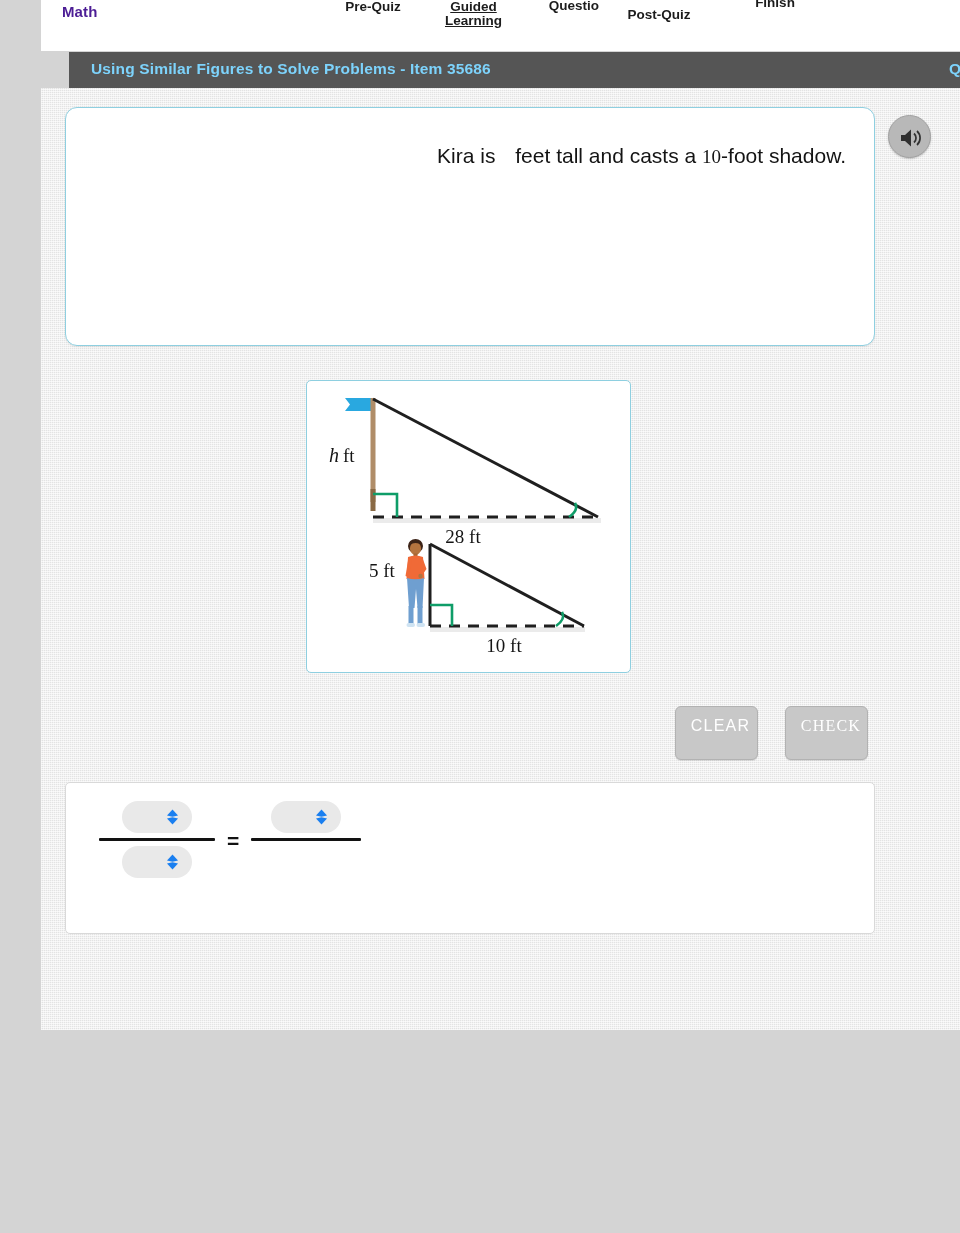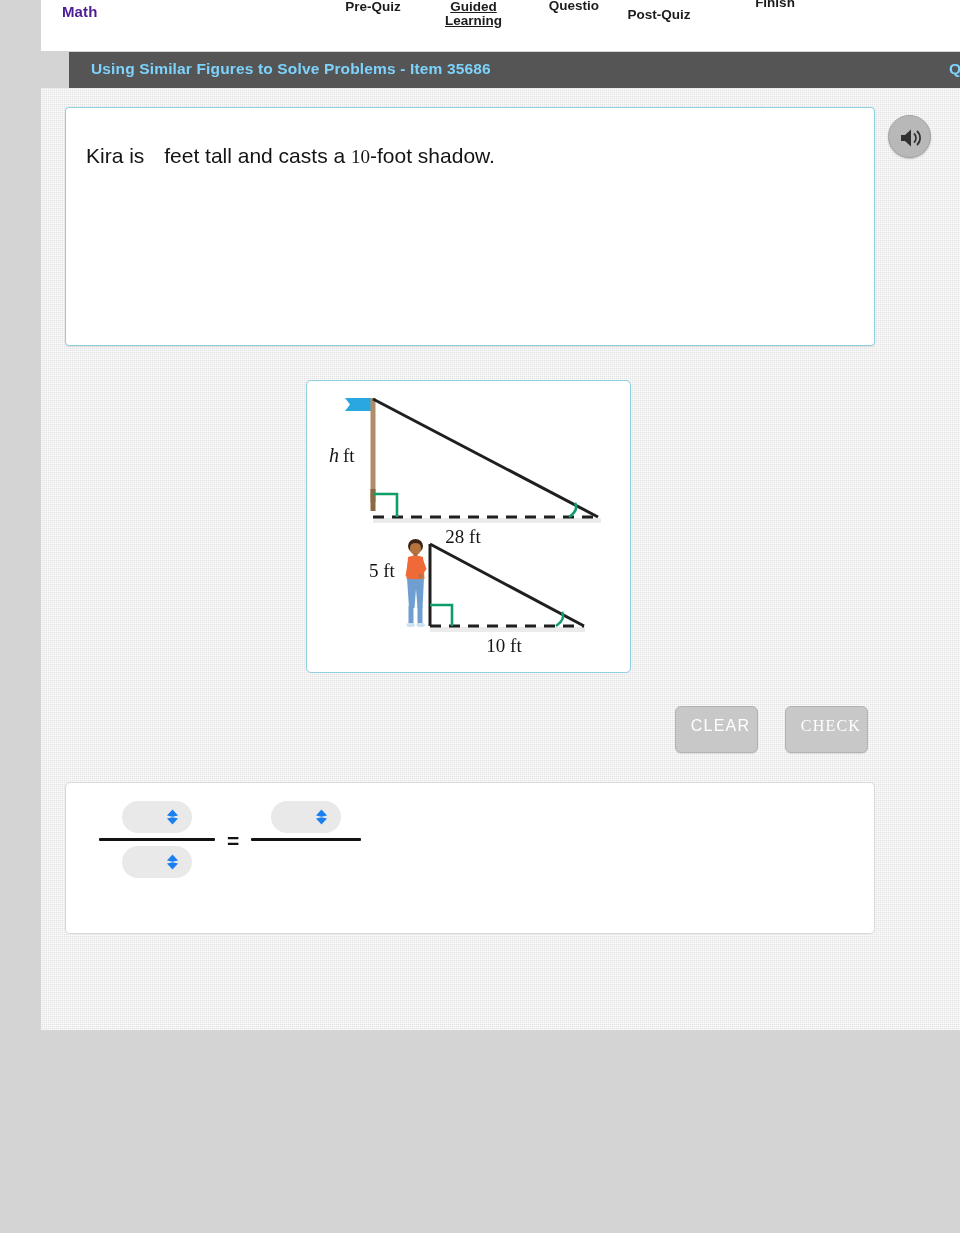--- a/index.html
+++ b/index.html
@@ -76,22 +76,23 @@
       repeating-linear-gradient(0deg, rgba(255,255,255,.55) 0 1px, rgba(0,0,0,.018) 1px 2px),
       repeating-linear-gradient(90deg, rgba(255,255,255,.5) 0 1px, rgba(0,0,0,.015) 1px 2px);
   }
 
   
   .stem-card {
     position: absolute;
     left: 24px; top: 19px; width: 810px; height: 239px;
     background: #ffffff;
     border: 1px solid #8ecfe0;
-    border-radius: 4px;
+    border-radius: 12px;
     box-shadow: 0 1px 2px rgba(0,0,0,.07);
+    text-align: right;
   }
   .stem-text {
     position: absolute;
     left: 20px; top: 28px; width: 760px;
     font-size: 21px;
     color: #141414;
     line-height: 40px;
   }
   .stem-text p { margin: 0; }
   .stem-text .gap { display: inline-block; width: 14px; }
@@ -141,21 +142,21 @@
     fill: #141414;
   }
 
   
   .btn-row {
     position: absolute;
     left: 634px; top: 618px;
   }
   .act-btn {
     display: inline-block;
-    width: 83px; height: 47px;
+    width: 83px; height: 54px;
     line-height: 38px;
     text-align: center;
     background: #c8c8c8;
     color: #ffffff;
     border: 1px solid #b2b2b2;
     border-radius: 6px;
     font-size: 16px;
     letter-spacing: 1.2px;
     cursor: default;
     box-shadow: 0 1px 1px rgba(0,0,0,.1);

